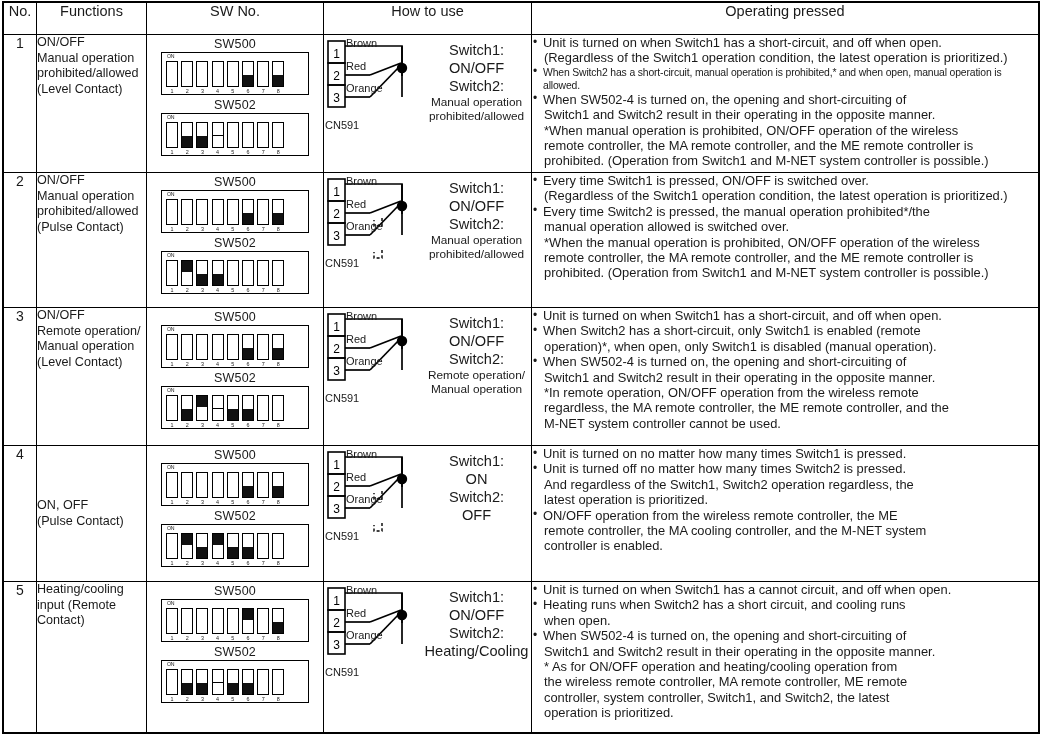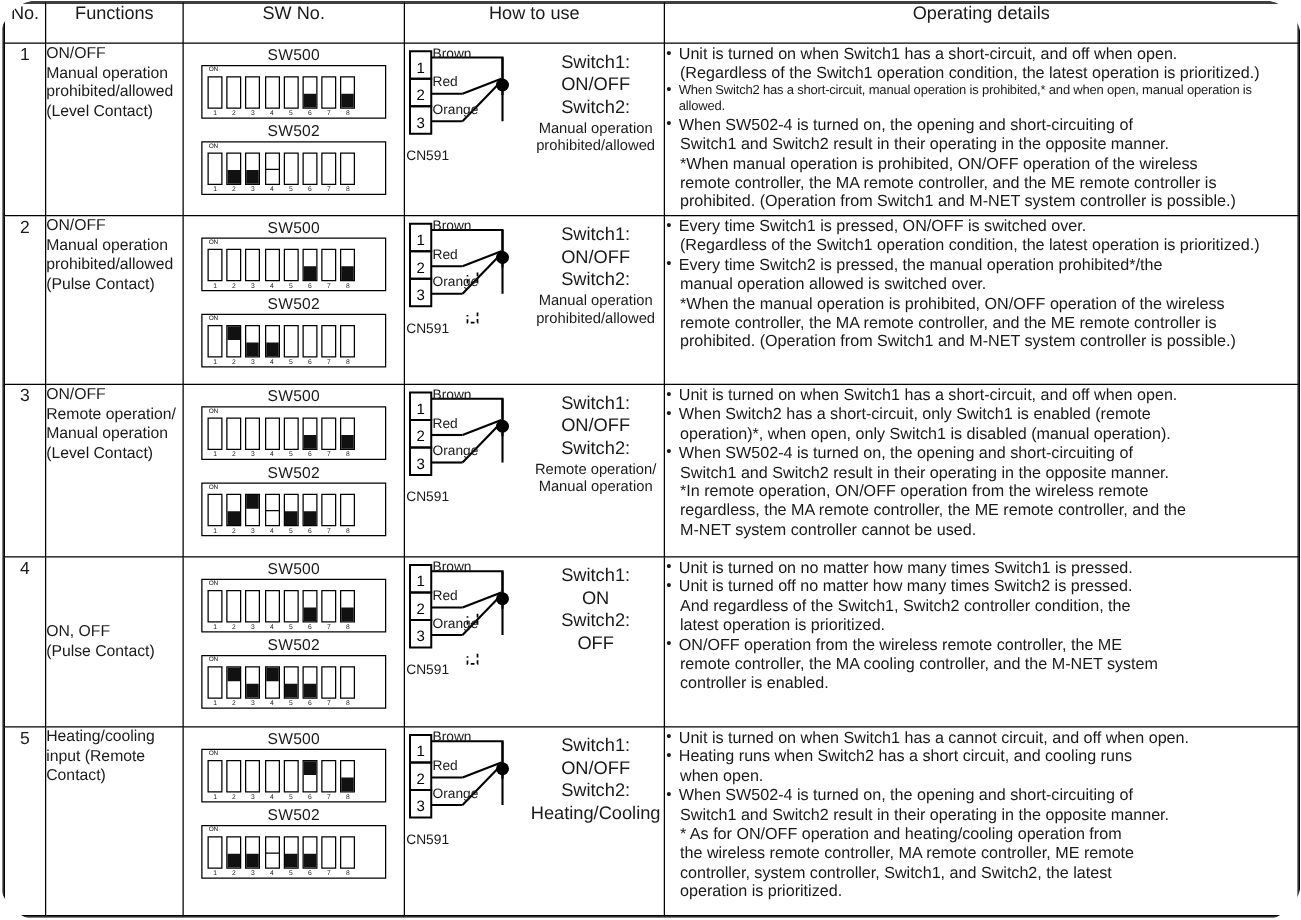--- a/index.html
+++ b/index.html
@@ -2,21 +2,21 @@
 <html><head>
 <meta charset="utf-8">
 <style>
   html,body{margin:0;padding:0;background:#fff;}
   body{
     width:1041px;height:736px;
     font-family:"Liberation Sans","DejaVu Sans",sans-serif;
     color:#1a1a1a;
     -webkit-font-smoothing:antialiased;
   }
-  #sheet{position:relative;width:1041px;height:736px;overflow:hidden;border-radius:32px;}
+  #sheet{position:relative;width:1041px;height:736px;overflow:hidden;}
 
   table.tbl{
     border-collapse:collapse;
     width:1035px;
     margin:2px 0 0 3px;
     table-layout:fixed;
   }
   table.tbl td,table.tbl th{
     border:1px solid #000;
     vertical-align:top;
@@ -143,21 +143,21 @@
         <col class="c-sw">
         <col class="c-how">
         <col class="c-op">
     </colgroup>
     <thead>
       <tr>
         <th>No.</th>
         <th>Functions</th>
         <th>SW No.</th>
         <th>How to use</th>
-        <th>Operating details</th>
+        <th>Operating pressed</th>
       </tr>
     </thead>
     <tbody id="tbody">
         <tr style="height:138px">
           <td class="no">1</td>
           <td class="fn">
             <div>ON/OFF</div>
             <div>Manual operation</div>
             <div>prohibited/allowed</div>
             <div>(Level Contact)</div>
@@ -610,21 +610,21 @@
                 <div class="big">ON</div>
                 <div class="big">Switch2:</div>
                 <div class="big">OFF</div>
               </div>
             </div>
           </td>
           <td class="op">
             <ul class="ops">
               <li class="bullet">Unit is turned on no matter how many times Switch1 is pressed.</li>
               <li class="bullet">Unit is turned off no matter how many times Switch2 is pressed.</li>
-              <li class="cont">And regardless of the Switch1, Switch2 controller condition, the</li>
+              <li class="cont">And regardless of the Switch1, Switch2 operation regardless, the</li>
               <li class="cont">latest operation is prioritized.</li>
               <li class="bullet">ON/OFF operation from the wireless remote controller, the ME</li>
               <li class="cont">remote controller, the MA cooling controller, and the M-NET system</li>
               <li class="cont">controller is enabled.</li>
             </ul>
           </td>
         </tr>
         <tr style="height:151px">
           <td class="no">5</td>
           <td class="fn">

